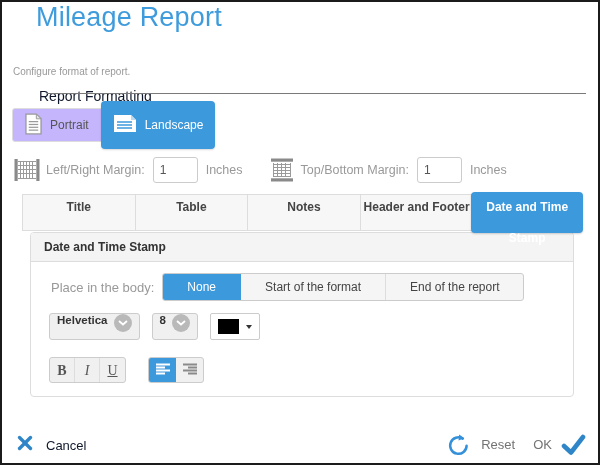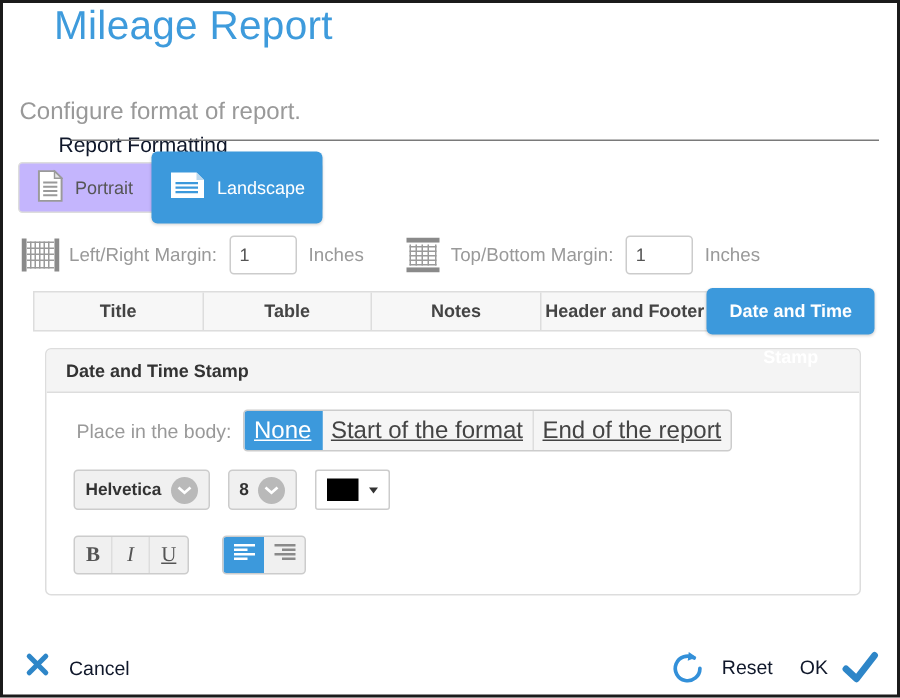--- a/index.html
+++ b/index.html
@@ -4,62 +4,62 @@
 <style>
   * { margin:0; padding:0; box-sizing:border-box; }
   html,body { width:600px; height:465px; }
   body {
     position:relative; background:#fff; border:2px solid #1b1b1b;
     font-family:"Liberation Sans", sans-serif; overflow:hidden;
   }
   
   .page-title { position:absolute; left:34px; top:0; font-size:27px; font-weight:400; color:#3e9bdc; letter-spacing:.2px; }
   .page-subtitle { position:absolute; left:37px; top:52px; font-size:14px; color:#0f172a;margin-top:34px; }
-  .page-desc { position:absolute; left:11px; top:64px; font-size:16px; color:#999; }
+  .page-desc { position:absolute; left:11px; top:64px; font-size:10px; color:#999; }
   .rule { position:absolute; left:45px; right:12px; top:91px; border-top:1px solid #7a7a7a; }
 
   
   .orient-group { position:absolute; left:10px; top:106px; display:inline-flex; align-items:center;
     height:34px; border:1px solid #ddd; background:#c4b5fd; border-radius:3px; }
   .orient-btn { display:flex; align-items:center; gap:8px; padding:0 12px; height:100%; font-size:12px; color:#555; }
   .orient-btn.selected { background:#3c99dc; border-radius:4px; color:#fff; height:48px; margin:-2px -1px -2px 0;
     box-shadow:0 1px 2px rgba(0,0,0,.15); }
 
   
   .margins-row { position:absolute; left:12px; top:153px; height:30px; display:flex; align-items:center;
     font-size:12.5px; color:#999;justify-content:flex-end; }
   .m-icon { margin-right:6px; display:flex; }
   .m-input { width:45px; height:26px; border:1px solid #ccc; border-radius:3px; padding:0 6px;
     font-size:12px; color:#555; margin:0 8px; font-family:"Liberation Sans",sans-serif; }
   .m-gap { width:26px; }
 
   
-  .tabbar { position:absolute; left:20px; top:192px; width:560px; height:27px; display:flex;
+  .tabbar { position:absolute; left:20px; top:192px; width:560px; height:37px; display:flex;
     border:1px solid #ddd; background:#f7f7f7; }
   .tab { flex:1; text-align:center; line-height:25px; font-size:12px; font-weight:bold; color:#444;
     border-right:1px solid #ddd; cursor:default; }
   .tab:last-child { border-right:none; }
   .tab.active { background:#3c99dc; color:#fff; border-radius:4px; margin:-3px -2px; line-height:31px;
     position:relative; z-index:2; box-shadow:0 1px 2px rgba(0,0,0,.18); }
 
   
   .panel { position:absolute; left:28px; top:230px; width:544px; height:165px; border:1px solid #ddd;
     border-radius:4px; background:#fff; overflow:hidden; }
   .panel-header { height:29px; line-height:29px; background:#f4f4f4; border-bottom:1px solid #ddd;
     padding-left:13px; font-size:12px; font-weight:bold; color:#333; }
   .place-row { margin:11px 0 0 20px; display:flex; align-items:center; }
   .place-label { font-size:13px; color:#999; margin-right:8px; }
   .seg-group { display:inline-flex; border:1px solid #ccc; border-radius:3px; background:#f5f5f5;
     height:28px; overflow:hidden; }
-  .seg { padding:0 6px; font-size:16px; color:#444; line-height:27px; border-right:1px solid #ddd;text-decoration:underline; }
+  .seg { padding:0 24px; font-size:12px; color:#444; line-height:27px; border-right:1px solid #ddd; }
   .seg:last-child { border-right:none; }
   .seg.active { background:#3c99dc; color:#fff; border-right-color:#3c99dc; }
 
   .font-row { margin:12px 0 0 18px; display:flex; align-items:center; gap:12px; height:27px; }
-  .dd-btn { display:inline-flex; align-items:center; gap:6px; padding:0 7px; height:27px;
+  .dd-btn { display:inline-flex; align-items:flex-start; gap:6px; padding:0 7px; height:27px;
     background:#f0f0f0; border:1px solid #ccc; border-radius:3px; font-size:11.5px; font-weight:bold; color:#333; }
   .dd-circle { width:18px; height:18px; border-radius:50%; background:#b9b9b9; display:flex;
     align-items:center; justify-content:center; }
   .color-btn { display:inline-flex; align-items:center; gap:7px; padding:0 7px; height:27px;
     background:#fff; border:1px solid #ccc; border-radius:2px; }
   .swatch { width:21px; height:15px; background:#000; }
   .caret { width:0; height:0; border-left:3.5px solid transparent; border-right:3.5px solid transparent;
     border-top:4.5px solid #333; }
 
   .style-row { margin:17px 0 0 18px; display:flex; align-items:center; gap:22px; }
@@ -71,21 +71,21 @@
   .biu.b { font-weight:bold; }
   .biu.i { font-style:italic; }
   .biu.u { text-decoration:underline; }
   .align-btn { width:27px; display:flex; align-items:center; justify-content:center; }
   .align-btn.active { background:#3c99dc; }
 
   
   .footer-cancel { position:absolute; left:15px; top:433px; display:flex; align-items:center; gap:13px; }
   .footer-cancel .label { font-size:13px; color:#0f172a; }
   .footer-right { position:absolute; right:12px; top:429px; display:flex; align-items:center; gap:9px; }
-  .footer-right .label { font-size:13px; color:#0f172a; }
+  .footer-right .label { font-size:13px; color:#737373; }
   .ok-label { margin-left:9px; }
 </style>
 </head>
 <body>
 
 <div class="page-title">Mileage Report</div>
 <div class="page-subtitle">Report Formatting</div>
 <div class="page-desc">Configure format of report.</div>
 <div class="rule"></div>
 

